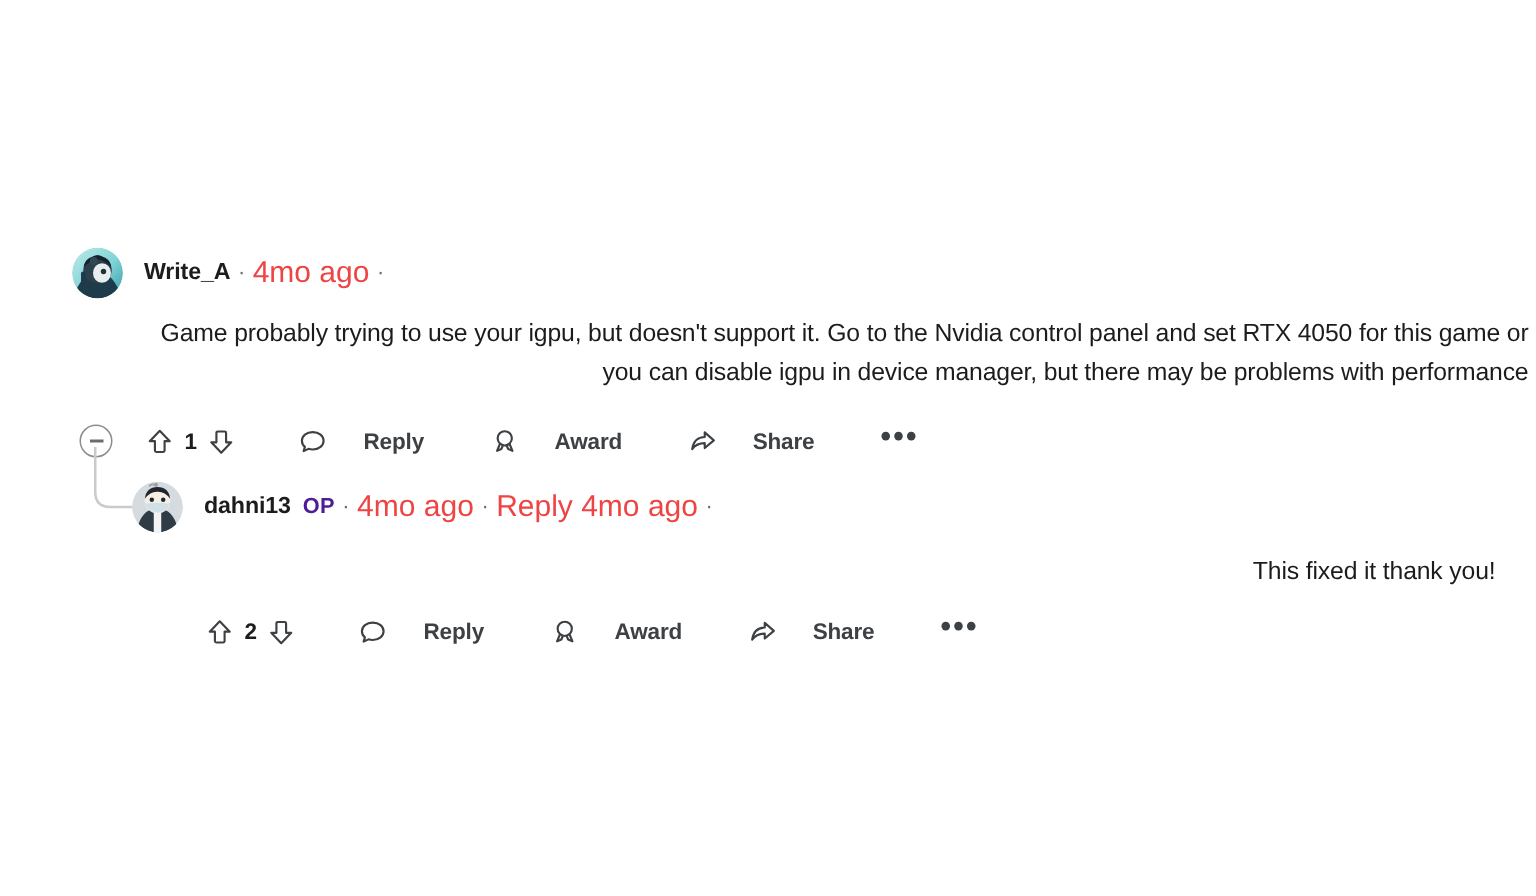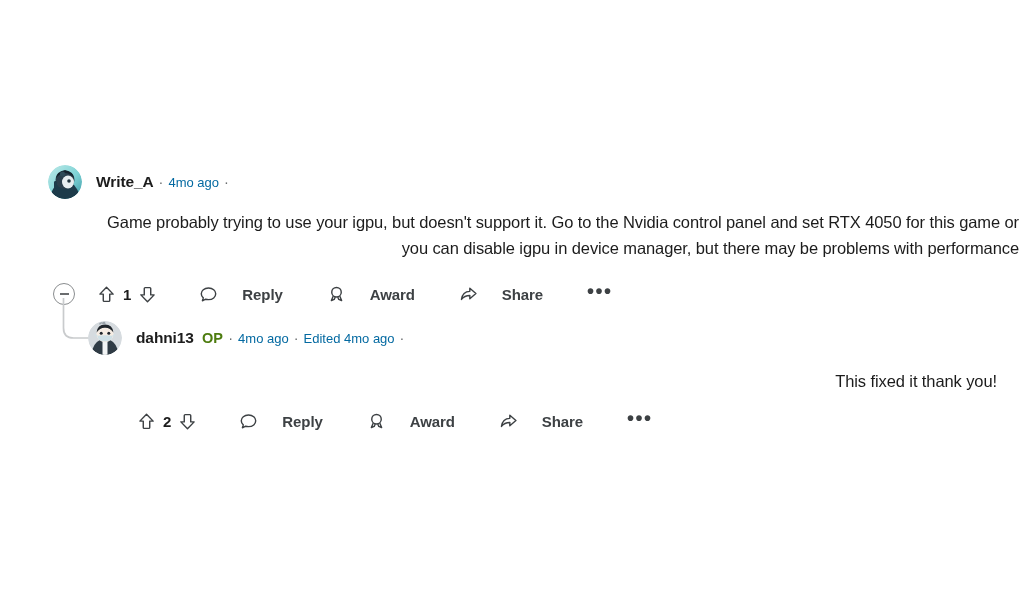--- a/index.html
+++ b/index.html
@@ -55,22 +55,22 @@
     letter-spacing: 0.2px;
   }
 
   .meta-dot {
     color: #6a6d6f;
     font-size: 14.5px;
     margin: 0 5px;
   }
 
   .meta-text {
-    color: #0369a1;
-    font-size: 13px;
+    color: #ef4444;
+    font-size: 20px;
   }
 
   .comment-body {
     font-size: 16.5px;
     line-height: 26px;
     color: #1c1c1c;
     letter-spacing: -0.1px;
     text-align: right;
   }
 
@@ -264,25 +264,25 @@
             <path d="M9.5 15.2 L6.6 13.4 M24.5 15.2 L27.4 13.4" stroke="#cfe0e6" stroke-width="1.2" fill="none"></path>
             <circle cx="13.2" cy="12.2" r="1.5" fill="#20262c"></circle>
             <circle cx="20.8" cy="12.2" r="1.5" fill="#20262c"></circle>
             <path d="M11.5 3.4 Q13.2 0.8 15.4 2.6" stroke="#9aa3aa" stroke-width="1.2" fill="none"></path>
             <circle cx="16" cy="2.2" r="1.4" fill="#9aa3aa"></circle>
           </g>
         </svg>
       </div>
       <div style="margin-left:14px; display:flex; align-items:center;">
         <span class="author-name">dahni13</span>
-        <span class="op-badge" style="color:#4d7c0f;">OP</span>
+        <span class="op-badge" style="color:#4c1d95;">OP</span>
         <span class="meta-dot">·</span>
         <span class="meta-text">4mo ago</span>
         <span class="meta-dot">·</span>
-        <span class="meta-text">Edited 4mo ago</span>
+        <span class="meta-text">Reply 4mo ago</span>
         <span class="meta-dot">·</span>
       </div>
     </div>
 
     <div class="comment-body" style="position:absolute; left:137px; top:368px; width:860px;">This fixed it thank you!</div>
 
     <div class="actions" style="position:absolute; left:137px; top:405px;">
 
       <div class="vote-group">
         <span>

